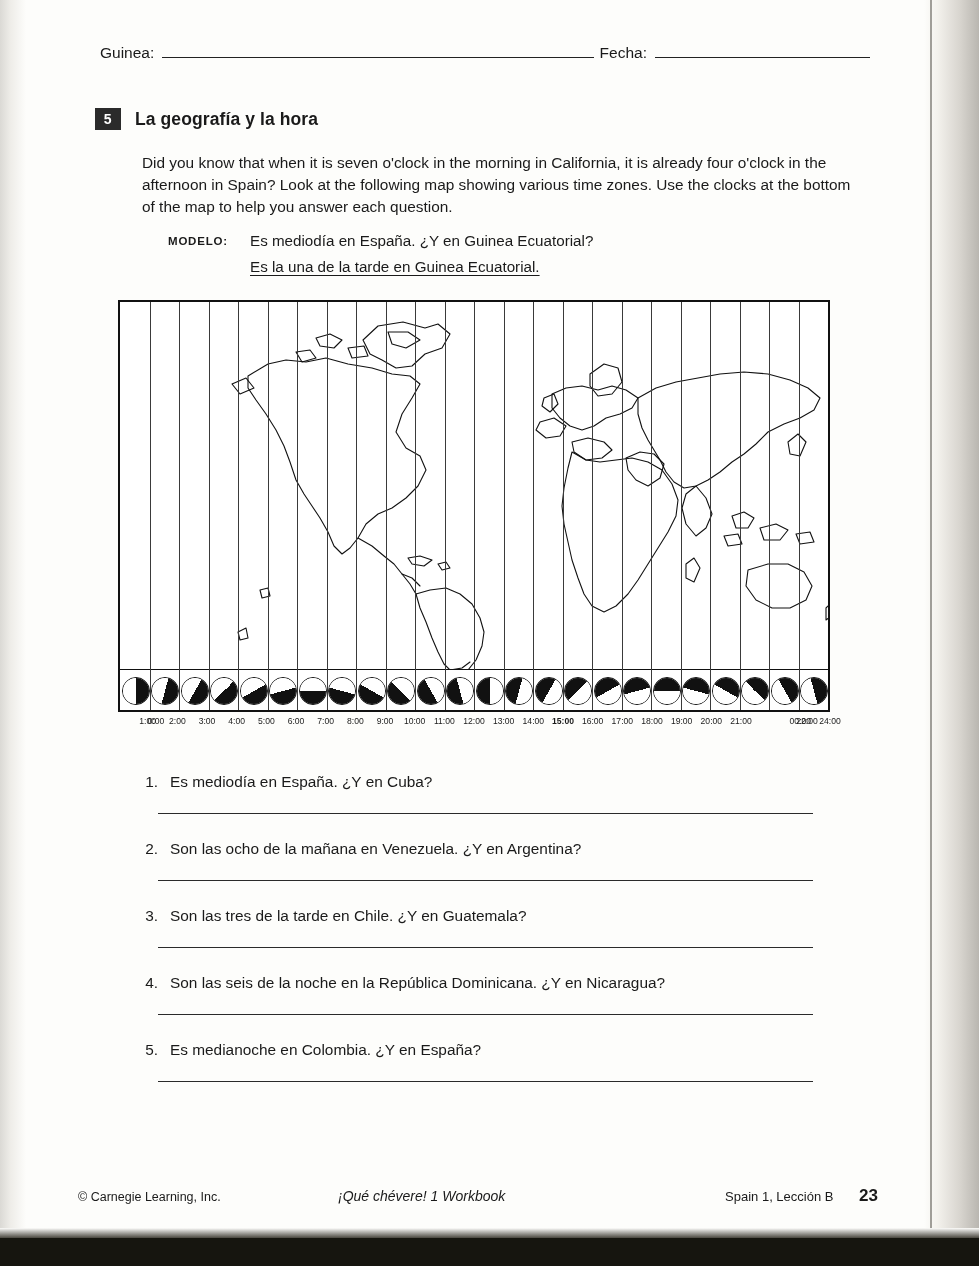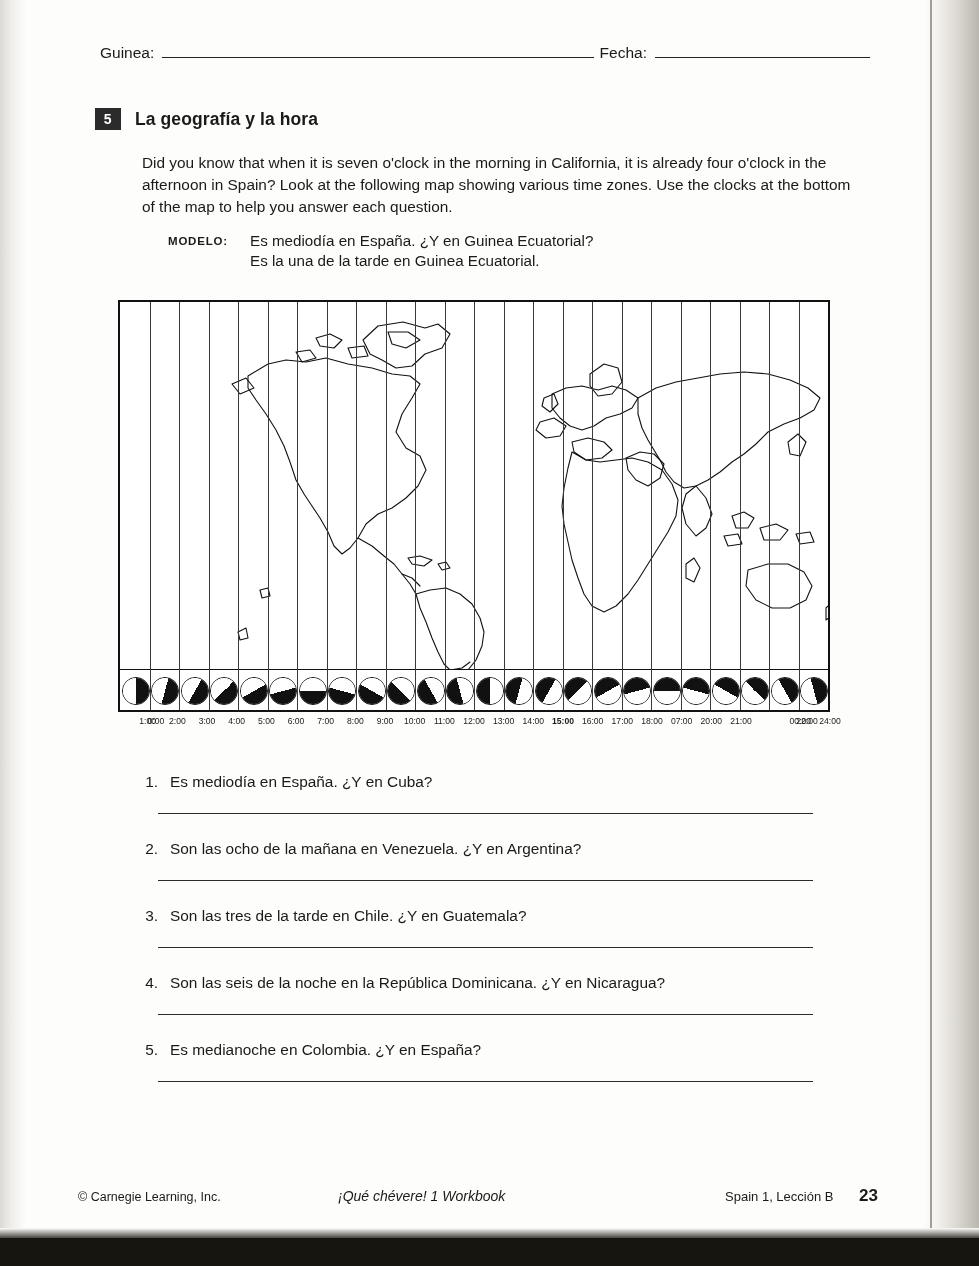--- a/index.html
+++ b/index.html
@@ -130,21 +130,22 @@
     vertical-align: top;
     padding-top: 3px;
   }
   .modelo-lines {
     display: inline-block;
     vertical-align: top;
   }
   .modelo-q { display: block; }
   .modelo-a {
     display: block;
-    margin-top: 3px;
+    margin-top: 9px;
+    text-decoration: underline;
     text-underline-offset: 3px;
   }
 
   
   .map-wrap {
     position: absolute;
     left: 118px; top: 300px;
     width: 712px;
     height: 412px;
   }
@@ -476,21 +477,21 @@
         <span class="tick" style="left: 267px;">9:00</span>
         <span class="tick" style="left: 296.667px;">10:00</span>
         <span class="tick" style="left: 326.333px;">11:00</span>
         <span class="tick" style="left: 356px;">12:00</span>
         <span class="tick" style="left: 385.667px;">13:00</span>
         <span class="tick" style="left: 415.333px;">14:00</span>
         <span class="tick" style="left: 445px; font-weight: bold;">15:00</span>
         <span class="tick" style="left: 474.667px;">16:00</span>
         <span class="tick" style="left: 504.333px;">17:00</span>
         <span class="tick" style="left: 534px;">18:00</span>
-        <span class="tick" style="left: 563.667px;">07:00</span>
+        <span class="tick" style="left: 563.667px;">19:00</span>
         <span class="tick" style="left: 593.333px;">20:00</span>
         <span class="tick" style="left: 623px;">21:00</span>
         <span class="tick" style="left: 689px;">22:00</span>
         <span class="tick" style="left: 682.333px;">00:00</span>
         <span class="tick" style="left: 712px;">24:00</span>
       </div>
 
     <div class="questions">
         <div class="q-item">
           <div class="q-row">

